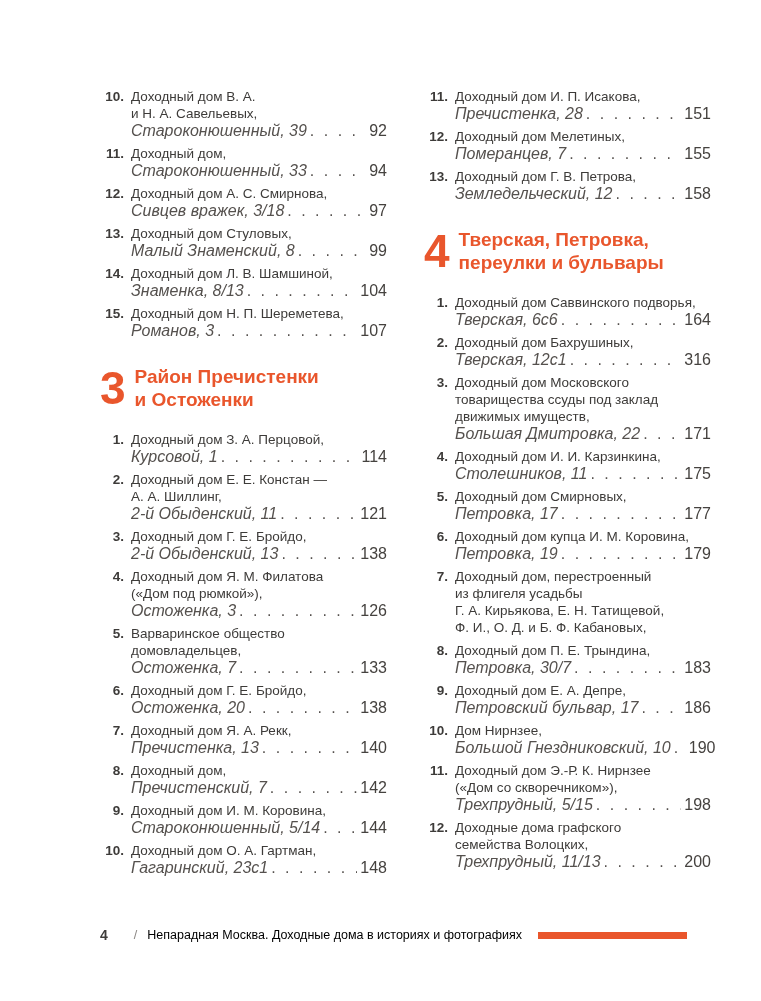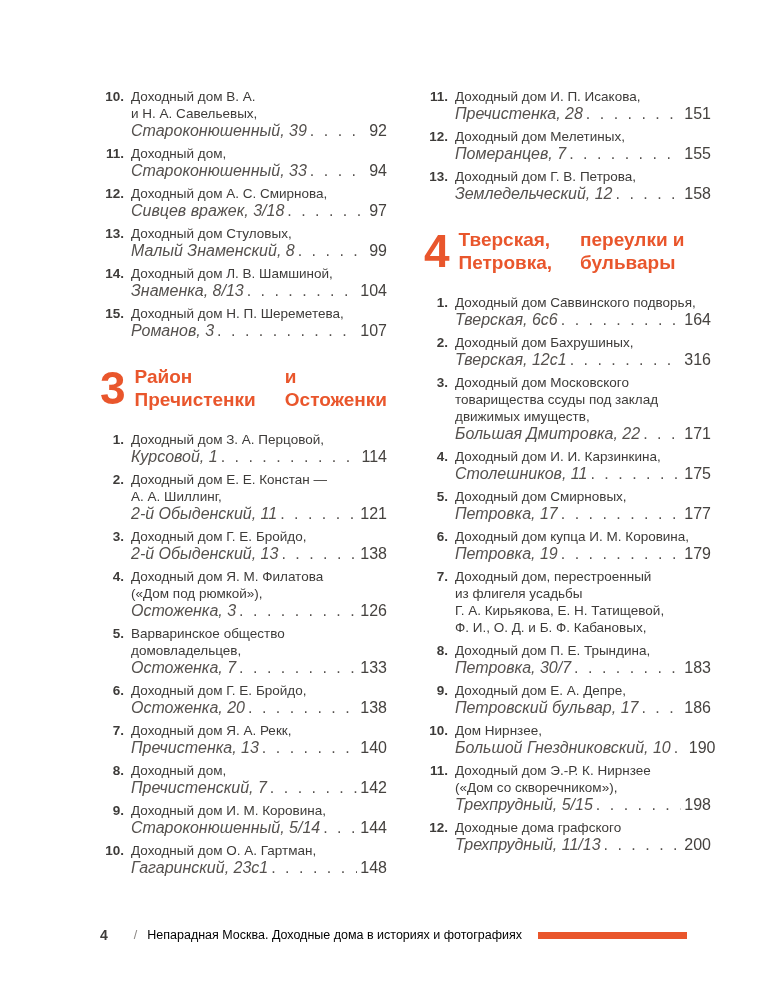--- a/index.html
+++ b/index.html
@@ -53,21 +53,21 @@
   .section {
     display: flex; align-items: center;
     margin: 26px 0 20px;
     color: var(--accent, #e9562c);
   }
   .sec-num {
     font-size: 46px; font-weight: bold; line-height: 40px;
     margin-right: 9px;
   }
   .sec-title {
-    display: flex; flex-direction: row;
+    display: flex; flex-direction: column;
     font-size: 19px; font-weight: bold; line-height: 23px;
   }
 
   
   .footer { display: flex; align-items: center; font-size: 12.5px; flex: none; }
   .f-page { font-weight: bold; font-size: 14px; color: #3d3b39; }
   .f-sep { margin: 0 10px 0 26px; color: #8a8683; }
   .f-text { color: #000000; white-space: nowrap; }
   .f-bar { flex: 1; height: 7px; background: var(--accent, #e9562c); margin-left: 16px; }
 </style>
@@ -517,20 +517,21 @@
         <span class="e-page">198</span>
       </div>
     </div>
   </div>
 
   <div class="entry">
     <div class="e-num">12.</div>
     <div class="e-body">
       <div class="e-titles">
               <div class="title-line">Доходные дома графского</div>
+              <div class="title-line">семейства Волоцких,</div>
             </div>
       <div class="e-addr-row">
         <span class="e-address">Трехпрудный, 11/13</span>
         <span class="leader"></span>
         <span class="e-page">200</span>
       </div>
     </div>
   </div>
 </div>
     </div>

